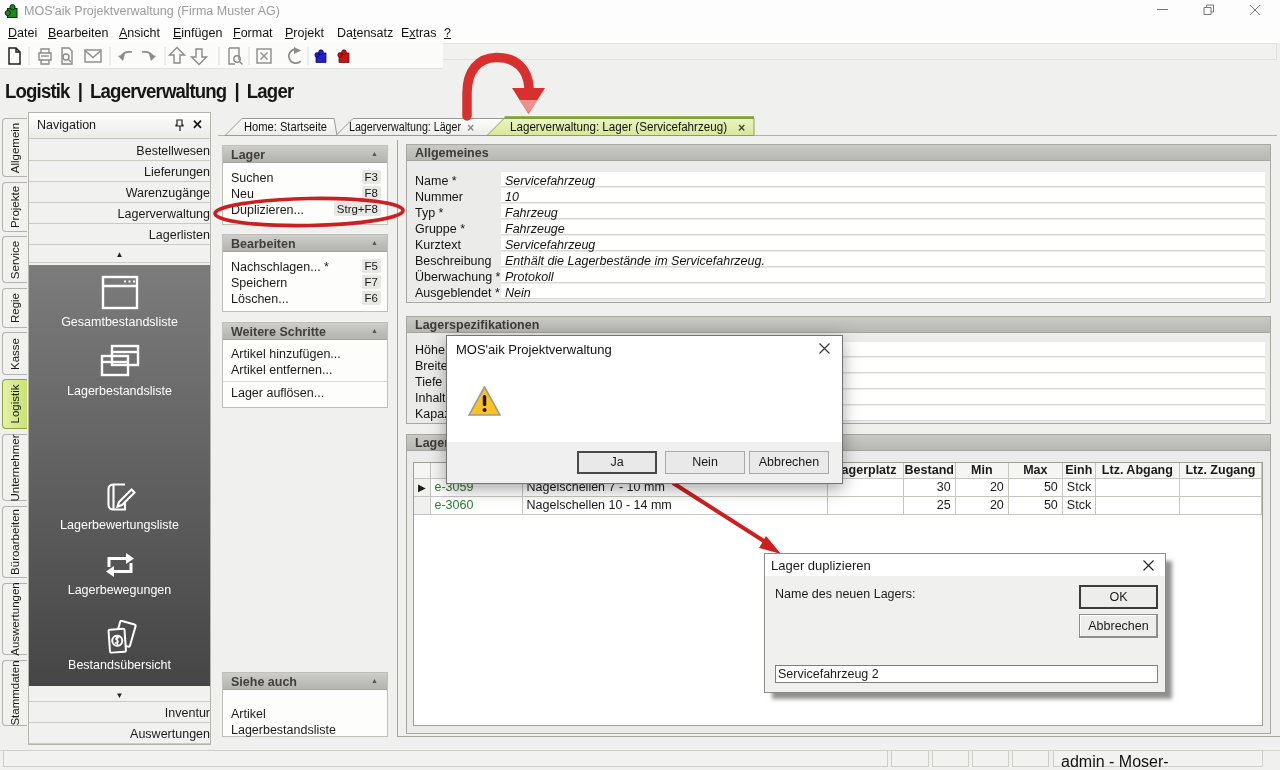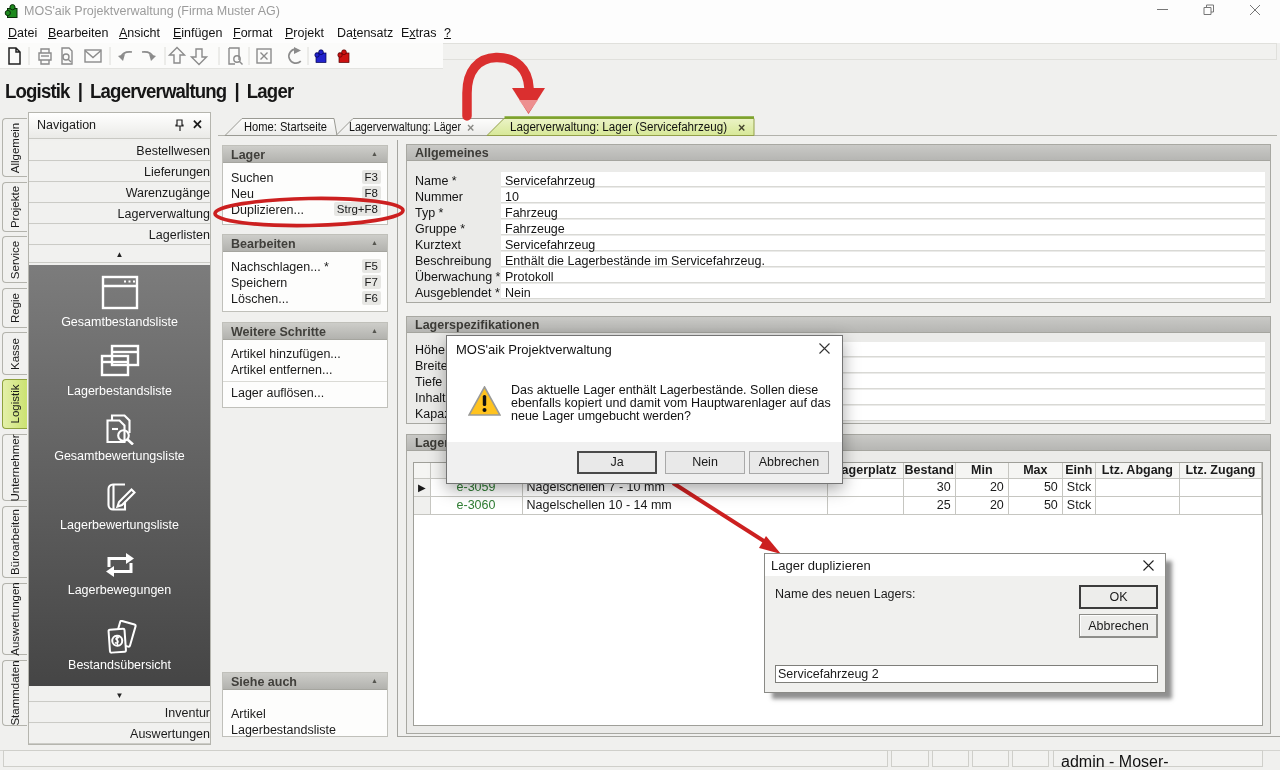--- a/index.html
+++ b/index.html
@@ -36,28 +36,28 @@
 .citem { position:relative; height:16px; padding:1px 6px 0 8px; font-size:12.5px; }
 .key { position:absolute; right:6px; top:0px; background:#e7e7e4; border-radius:2px; padding:1px 3px 1px 3px; font-size:11.5px; color:#1a1a1a; }
 .csep { height:1px; background:#dadad5; margin:3px 0; }
 
 
 #pane { left:397px; top:140px; width:1048px; height:597px; background:#f0f0ee; border:1px solid #a5a5a0; border-top:none; }
 .sec { position:absolute; left:8px; width:865px; background:#ebebe9; border:1px solid #a8a8a2; }
 .sechead { height:16px; background:linear-gradient(#c9c9c6,#b6b6b3); border-bottom:1px solid #a5a59f; font-weight:bold; color:#3c3b37; padding:1px 0 0 8px; font-size:12.5px; }
 .frow { position:absolute; left:94px; height:15px; background:#fff; border-bottom:1px solid #d9d9d5; }
 .flabel { position:absolute; left:8px; font-size:12.5px; color:#141414; white-space:nowrap; }
-.fval { position:absolute; font-size:12.5px; color:#141414; white-space:nowrap; }
+.fval { position:absolute; font-size:12.5px; color:#141414; white-space:nowrap;font-style:italic; }
 
 
 #tablewrap { position:absolute; left:15px; top:322px; width:850px; height:264px; background:#fff; border:1px solid #9f9f99; }
 .grid td { border-right:1px solid #c6c6c1; border-bottom:1px solid #c6c6c1; font-size:12.5px; padding:0 4px; height:18px; white-space:nowrap; overflow:hidden; }
 .grid { border-collapse:collapse; table-layout:fixed; width:848px; }
 .grid th { border-right:1px solid #c6c6c1; border-bottom:1px solid #c6c6c1; background:#f5f5f3; font-size:12.5px; font-weight:bold; padding:0; height:15px; }
-.artnr { color:#2f7d33;text-align:center; }
+.artnr { color:#2f7d33; }
 .num { text-align:right; }
 
 
 #msgbox { left:446px; top:335px; width:397px; height:149px; background:#fff; border:1px solid #747474; box-shadow:0 5px 16px rgba(0,0,0,.35); }
 #msgbox .btnrow { position:absolute; left:0; bottom:0; width:100%; height:41px; background:#f0f0f0; }
 .wbtn { position:absolute; top:9px; width:80px; height:23px; background:#e9e9e9; border:1px solid #a9a9a9; text-align:center; padding-top:3px; font-size:12.5px; }
 #btnja { border:2px solid #4a4a4a; padding-top:2px; }
 #dupdlg { left:764px; top:553px; width:402px; height:140px; background:#f0f0ee; border:1px solid #8a8a86; box-shadow:7px 7px 4px -1px rgba(70,70,70,.6); }
 #dupdlg .title { height:22px; background:#fff; font-size:13px; padding:4px 0 0 6px; }
 .obtn { position:absolute; left:314px; width:79px; height:24px; background:#ededeb; border:1px solid #8d8d89; box-shadow:inset -1px -1px 0 #8f8f8b, inset 1px 1px 0 #fdfdfd; text-align:center; padding-top:4px; font-size:12.5px; }
@@ -242,28 +242,20 @@
           <line x1="34" y1="6.5" x2="36" y2="6.5"></line>
         </g>
     </svg>Gesamtbestandsliste</div>
   <div class="ditem" style="top:231px">
     <svg width="44" height="36" viewBox="0 0 44 36" fill="none" stroke="#fff" stroke-width="2.4">
       <rect x="14" y="2" width="26" height="19"></rect>
         <line x1="14" y1="8" x2="40" y2="8"></line>
       <rect x="4" y="12" width="26" height="19"></rect>
         <line x1="4" y1="18" x2="30" y2="18"></line>
     </svg>Lagerbestandsliste</div>
-  <div class="ditem" style="top:300px">
-    <svg width="33" height="32" viewBox="0 0 33 32" fill="none" stroke="#fff" stroke-width="2.1">
-      <path d="M9 7 V2.5 h12.5 l5 5 V20"></path>
-      <path d="M4.5 7.5 h12 l5 5 V29 h-17 z"></path>
-      <line x1="9" y1="16" x2="15" y2="16"></line>
-      <circle cx="20.5" cy="22.5" r="5.3"></circle>
-        <line x1="24.5" y1="26.5" x2="30" y2="31.5" stroke-width="2.6"></line>
-    </svg>Gesamtbewertungsliste</div>
   <div class="ditem" style="top:438px">
     <svg width="36" height="28" viewBox="0 0 36 28" fill="none" stroke="#fff">
       <path d="M7 16 V7.5 H24" stroke-width="3"></path>
       <polygon points="24,2 32,7.5 24,13" fill="#fff" stroke="none"></polygon>
       <path d="M29 12 V20.5 H12" stroke-width="3"></path>
       <polygon points="12,15 4,20.5 12,26" fill="#fff" stroke="none"></polygon>
     </svg>Lagerbewegungen</div>
   <div class="ditem" style="top:369px">
     <svg width="34" height="32" viewBox="0 0 34 32" fill="none" stroke="#fff" stroke-width="2.1">
       <path d="M22 2.5 H10 a4.5 4.5 0 0 0 -4.5 4.5 v16 a4.5 4.5 0 0 0 4.5 4.5 h12 v-8"></path>
@@ -430,21 +422,20 @@
 <div class="abs" id="msgbox">
   <div style="position:absolute;left:9px;top:6px;font-size:13px;color:#111">MOS'aik Projektverwaltung</div>
   <svg style="position:absolute;right:12px;top:7px" width="11" height="11" viewBox="0 0 11 11">
       <path d="M0.5 0.5 L10.5 10.5 M10.5 0.5 L0.5 10.5" stroke="#333" stroke-width="1.1"></path>
     </svg>
   <svg style="position:absolute;left:21px;top:50px" width="33" height="30" viewBox="0 0 33 30">
     <polygon points="16.5,1 32,29 1,29" fill="#ffc31f" stroke="#9a9a97" stroke-width="1.6"></polygon>
     <rect x="14.8" y="9" width="3.4" height="11" rx="1.6" fill="#111"></rect>
     <circle cx="16.5" cy="24" r="2" fill="#111"></circle>
   </svg>
-  <div style="position:absolute;left:64px;top:48px;font-size:12.5px;line-height:13.2px;color:#111">Das aktuelle Lager enthält Lagerbestände. Sollen diese<br>ebenfalls kopiert und damit vom Hauptwarenlager auf das<br>neue Lager umgebucht werden?</div>
   <div class="btnrow">
     <div class="wbtn" id="btnja" style="left:130px">Ja</div>
     <div class="wbtn" style="left:218px">Nein</div>
     <div class="wbtn" style="left:302px">Abbrechen</div>
   </div>
 </div>
 
 <div class="abs" id="dupdlg">
   <div class="title">Lager duplizieren</div>
   <svg style="position:absolute;right:11px;top:6px" width="11" height="11" viewBox="0 0 11 11">

